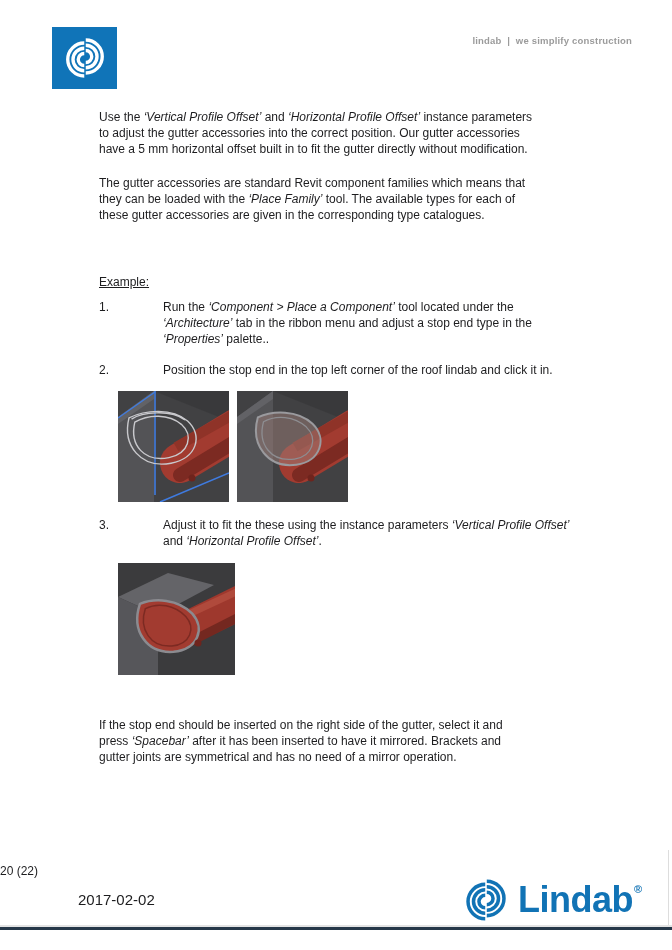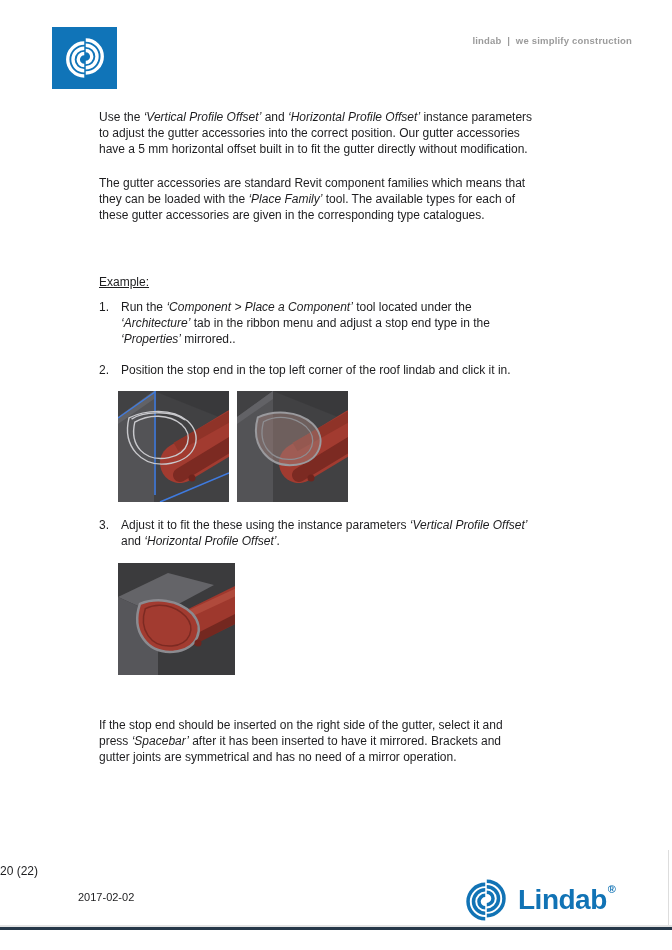--- a/index.html
+++ b/index.html
@@ -21,34 +21,34 @@
   .p1{top:109px;}
   .p2{top:175px;}
   .example{top:235px;width:auto;text-decoration:underline;margin-top:39px;}
   .intro{top:267px;}
   .step1{top:299px;}
   .step2{top:362px;}
   .step3{top:517px;}
   .closing{top:717px;}
   .step{display:flex;}
   .step-num{width:22px;flex-shrink:0;}
-  .step-body{flex:1;}
+  .step-body{flex:1;margin-left:42px;}
 
   
   .figrow{position:absolute;left:118px;top:391px;display:flex;gap:8px;}
   .fig{width:111px;height:111px;}
   .fig svg,.fig3 svg{display:block;}
   .fig3{position:absolute;left:118px;top:563px;width:117px;height:112px;}
 
   
-  .footer-date{position:absolute;left:78px;top:891px;font-size:11px;}
+  .footer-date{position:absolute;left:78px;top:891px;font-size:15px;}
   .footer-page{position:absolute;left:0;right:0;top:864px;font-size:12px;}
   .footer-logo{position:absolute;left:461px;top:872px;height:56px;display:flex;align-items:center;}
   .footer-logo svg{color:#1173b5;}
-  .brand{font-size:28px;font-weight:700;color:#1173b5;letter-spacing:-.5px;margin-left:7px;line-height:1;}
+  .brand{font-size:36px;font-weight:700;color:#1173b5;letter-spacing:-.5px;margin-left:7px;line-height:1;}
   .reg{font-size:11px;font-weight:700;color:#1173b5;position:relative;top:-11px;margin-left:1px;}
 
   
   .bottom-bar{position:absolute;left:0;right:0;bottom:0;height:3px;background:#263849;
               border-top:2px solid #e4e4e4;}
   .edge-right{position:absolute;right:3px;bottom:5px;width:1px;height:75px;background:#dddddd;}
 </style>
 </head>
 <body>
 
@@ -71,21 +71,21 @@
 have a 5 mm horizontal offset built in to fit the gutter directly without modification.</span></div>
   <div class="text rich p2"><span>The gutter accessories are standard Revit component families which means that
 they can be loaded with the </span><span class="it">‘Place Family’</span><span> tool. The available types for each of
 these gutter accessories are given in the corresponding type catalogues.</span></div>
   <div class="text example">Example:</div>
 
   <div class="text step step1">
     <span class="step-num">1.</span>
     <span class="step-body rich"><span>Run the </span><span class="it">‘Component &gt; Place a Component’</span><span> tool located under the
 </span><span class="it">‘Architecture’</span><span> tab in the ribbon menu and adjust a stop end type in the
-</span><span class="it">‘Properties’</span><span> mirrored..</span></span>
+</span><span class="it">‘Properties’</span><span> palette..</span></span>
   </div>
   <div class="text step step2">
     <span class="step-num">2.</span>
     <span class="step-body rich"><span>Position the stop end in the top left corner of the roof lindab and click it in.</span></span>
   </div>
 
   <div class="figrow">
     <div class="fig">
       <svg width="111" height="111" viewBox="0 0 111 111">
         <rect width="111" height="111" fill="#414143"></rect>

